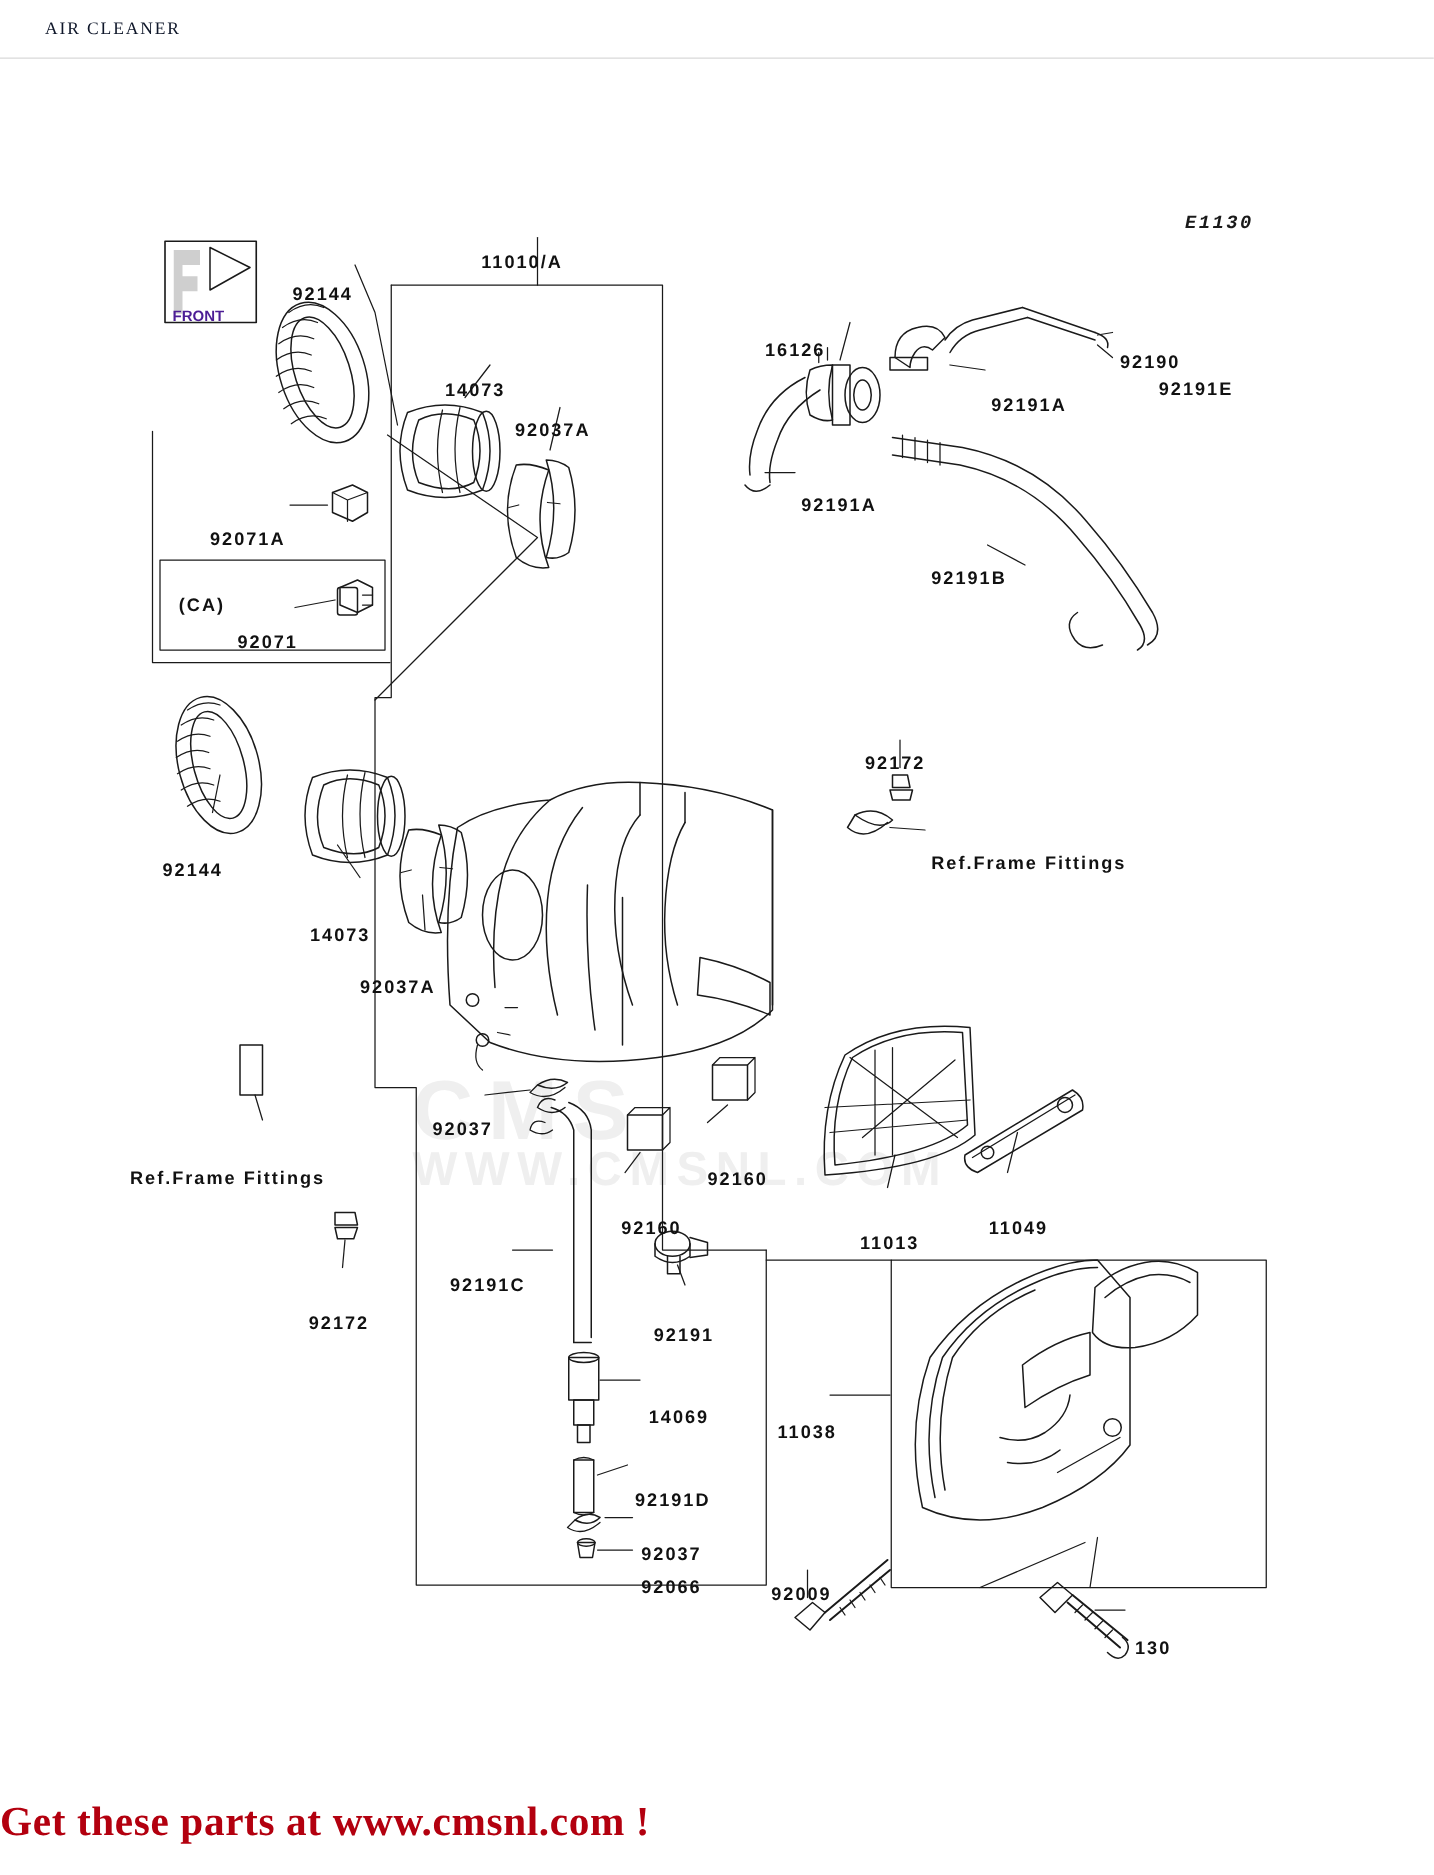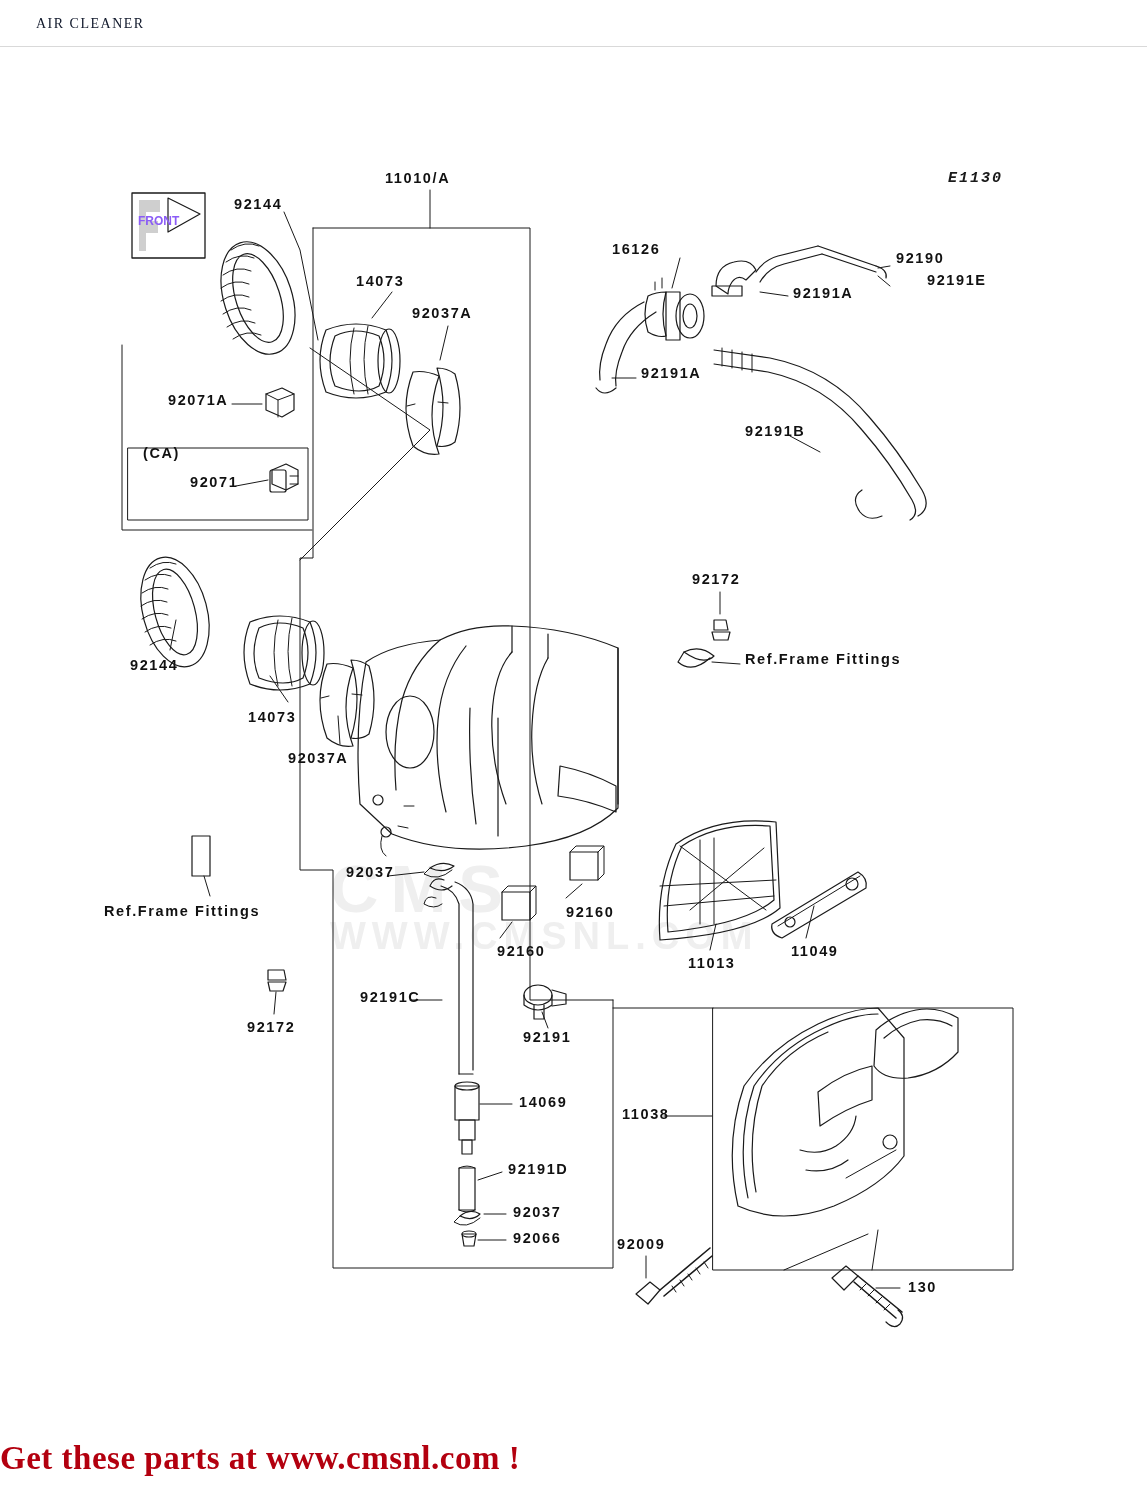--- a/index.html
+++ b/index.html
@@ -1,20 +1,20 @@
 <!DOCTYPE html>
 <html><head>
 <meta charset="utf-8">
 <style>
   html,body{margin:0;padding:0;background:#ffffff;}
   body{width:1147px;height:1500px;position:relative;font-family:"Liberation Sans",sans-serif;color:#1a1a1a;overflow:hidden;}
   #page-title{position:absolute;left:36px;top:16px;font-size:14px;letter-spacing:1.5px;color:#0f172a;font-family:Liberation Serif, serif;}
   #title-rule{position:absolute;left:0;top:46px;width:1147px;height:1px;background:#d9d9d9;}
   #diagram-code{position:absolute;left:948px;top:170px;font-size:15px;letter-spacing:2px;font-weight:bold;font-family:"Liberation Mono",monospace;font-style:italic;}
-  .lbl{position:absolute;font-size:14.5px;font-weight:bold;letter-spacing:1.6px;font-family:"Liberation Sans",sans-serif;white-space:nowrap;color:#111;}
+  .lbl{position:absolute;font-size:14.5px;font-weight:bold;letter-spacing:1.6px;font-family:"Liberation Sans",sans-serif;white-space:nowrap;color:#111;margin-top:32px;}
   #footer{position:absolute;left:0;top:1440px;width:1147px;text-align:left;font-size:33px;font-family:"Liberation Serif",serif;font-weight:bold;color:#b3000f;letter-spacing:0.5px;}
   svg#art{position:absolute;left:0;top:0;width:1147px;height:1500px;}
   .wm{position:absolute;color:#efefef;font-weight:bold;pointer-events:none;}
   #wm1{left:330px;top:850px;font-size:67px;letter-spacing:12px;font-family:"Liberation Sans",sans-serif;}
   #wm2{left:330px;top:915px;font-size:38px;letter-spacing:6px;font-family:"Liberation Sans",sans-serif;}
 </style>
 </head>
 <body>
 
 <div id="page-title">AIR CLEANER</div>
@@ -258,21 +258,21 @@
       <path d="M506 1214 L484 1214"></path>
       <path d="M506 1240 L478 1240"></path>
       <path d="M664 1116 L712 1116"></path>
       <path d="M646 1256 L646 1278"></path>
       <path d="M900 1288 L876 1288"></path>
       <path d="M310 348 L430 430 L300 560"></path>
     </g>
   </g>
 </svg>
 
-<div class="lbl" style="left:138px;top:214px;font-size:12px;letter-spacing:0;color:#8b5cf6;">FRONT</div>
+<div class="lbl" style="left:138px;top:214px;font-size:12px;letter-spacing:0;color:#4c1d95;">FRONT</div>
 <div class="lbl" style="left:234px;top:196px;">92144</div>
 <div class="lbl" style="left:385px;top:170px;">11010/A</div>
 <div class="lbl" style="left:356px;top:273px;">14073</div>
 <div class="lbl" style="left:412px;top:305px;">92037A</div>
 <div class="lbl" style="left:168px;top:392px;">92071A</div>
 <div class="lbl" style="left:143px;top:445px;">(CA)</div>
 <div class="lbl" style="left:190px;top:474px;">92071</div>
 <div class="lbl" style="left:612px;top:241px;">16126</div>
 <div class="lbl" style="left:896px;top:250px;">92190</div>
 <div class="lbl" style="left:927px;top:272px;">92191E</div>

